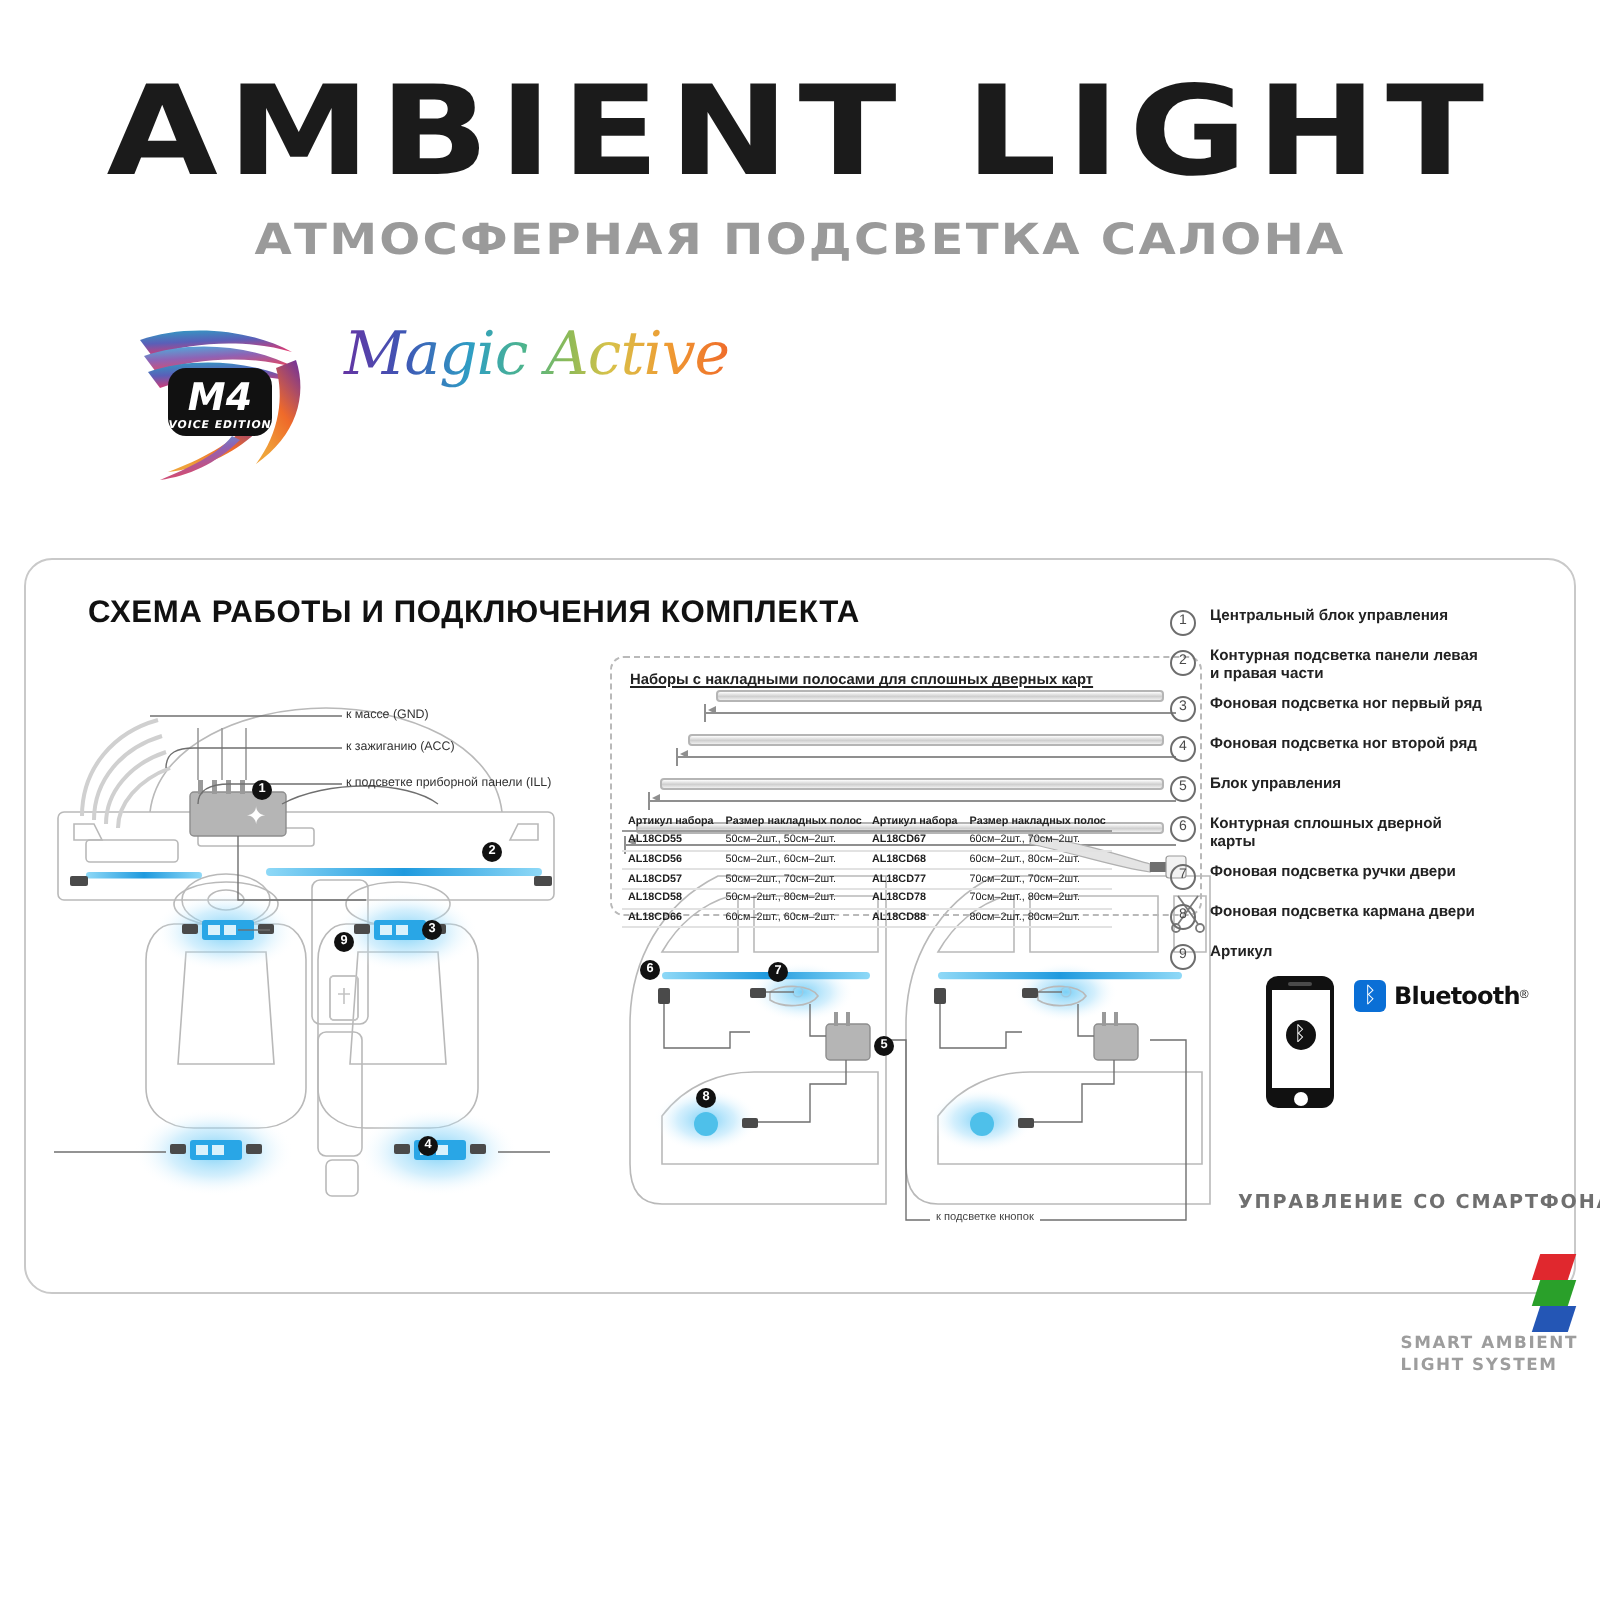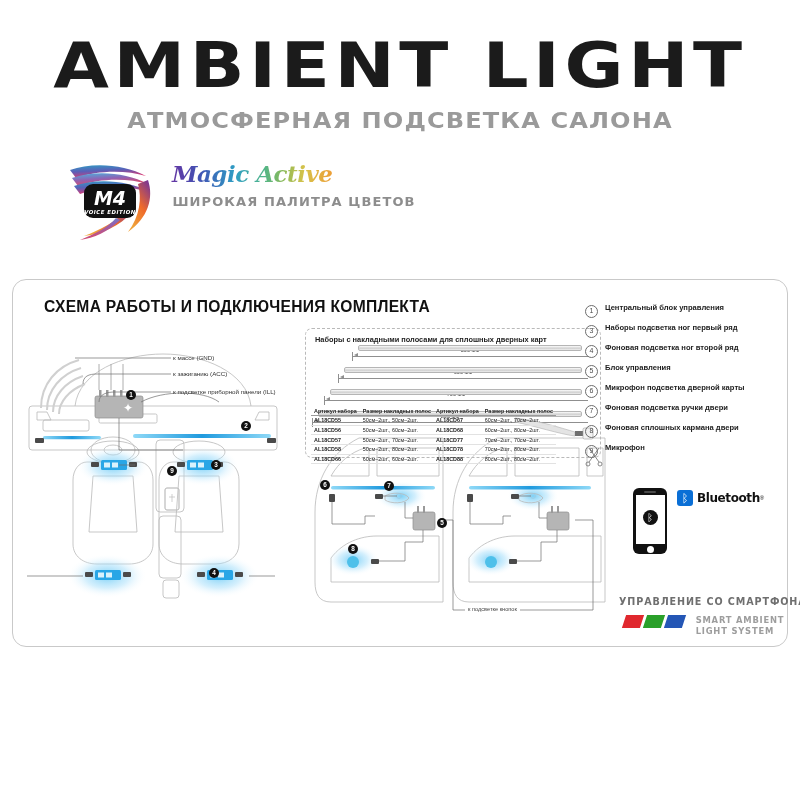--- a/index.html
+++ b/index.html
@@ -22,21 +22,21 @@
     letter-spacing:1.0px;transform:scaleX(1.12);transform-origin:center;
     font-family:"DejaVu Sans",sans-serif;
   }
 
   
   .brandrow{position:absolute;left:62px;top:152px;width:360px;height:96px;}
   .m4{position:absolute;left:0;top:2px;width:96px;height:90px;font-style:italic;}
   .m4 svg{display:block;}
   .magic{position:absolute;left:104px;top:8px;width:256px;}
   .magic-word{
-    font-size:23px;font-weight:bold;font-style:italic;
+    font-size:30px;font-weight:normal;font-style:italic;
     font-family:"DejaVu Serif",serif;letter-spacing:-0.5px;
     background:linear-gradient(90deg,#6b2fa0 0%,#3f56b5 14%,#2f9ec4 27%,#4fb58a 38%,#8cba58 46%,#d7c24a 54%,#ef9a33 66%,#ef6a2a 78%,#e8455e 90%,#e0386f 100%);
     -webkit-background-clip:text;background-clip:text;color:transparent;
     -webkit-text-fill-color:transparent;white-space:nowrap;padding-left:6px;
   }
   .magic-sub{
     margin-top:7px;font-size:13px;font-weight:bold;color:#8d8d8d;
     letter-spacing:1.1px;text-align:center;white-space:nowrap;
     font-family:"DejaVu Sans",sans-serif;
   }
@@ -84,33 +84,33 @@
     position:absolute;left:53px;top:28px;font-size:8.6px;font-weight:bold;color:#8a8a8a;
     letter-spacing:1.1px;line-height:11.5px;font-family:"DejaVu Sans",sans-serif;
   }
 
   
   .sp{position:absolute;left:606px;top:316px;width:170px;height:42px;}
   .sp-title{
     font-size:9.6px;font-weight:bold;color:#6f6f6f;letter-spacing:0.9px;
     text-align:center;white-space:nowrap;font-family:"DejaVu Sans",sans-serif;
   }
-  .sp-row{display:flex;align-items:flex-start;justify-content:center;margin-top:8px;}
+  .sp-row{display:flex;align-items:flex-end;justify-content:center;margin-top:20px;flex-direction:column;}
   .bar{width:18px;height:13px;margin-right:3px;transform:skewX(-18deg);}
   .sp-sub{
     margin-left:9px;font-size:8.4px;font-weight:bold;color:#9d9d9d;line-height:10.5px;
     letter-spacing:0.8px;font-family:"DejaVu Sans",sans-serif;
   }
 
   
   .stripbox{
     position:absolute;left:292px;top:48px;width:296px;height:130px;
     border:1px dashed #b9b9b9;border-radius:7px;box-sizing:border-box;
   }
-  .sb-title{position:absolute;left:9px;top:6px;font-size:7.4px;font-weight:bold;color:#222;}
+  .sb-title{position:absolute;left:9px;top:6px;font-size:7.4px;font-weight:bold;color:#222;text-decoration:underline;}
   .dimrow{position:absolute;height:11px;}
   .dimlabel{
     position:absolute;top:-4px;left:50%;transform:translateX(-50%);
     background:#fff;padding:0 4px;font-size:5.6px;color:#333;white-space:nowrap;
   }
   .dimline{position:absolute;top:5px;left:0;right:0;height:1px;background:#8f8f8f;}
   .dimcapL{position:absolute;left:0;top:1px;width:1px;height:9px;background:#8f8f8f;}
   .dimarrow{
     position:absolute;left:2px;top:2.3px;width:0;height:0;
     border-top:2.4px solid transparent;border-bottom:2.4px solid transparent;border-right:4px solid #8f8f8f;
@@ -170,21 +170,20 @@
         <path d="M70 58 C58 72 40 80 22 82 C38 76 54 68 64 56 Z" fill="url(#gswC)"></path>
         <path d="M58 66 C46 78 32 84 18 86 C32 80 46 74 54 64 Z" fill="url(#gswB)"></path>
         <rect x="22" y="30" width="52" height="34" rx="9" fill="#111111"></rect>
         <text x="48" y="51" text-anchor="middle" fill="#ffffff" font-size="19" font-weight="bold" font-family="DejaVu Sans, sans-serif">M4</text>
         <text x="48" y="60" text-anchor="middle" fill="#ffffff" font-size="5.4" font-weight="bold" letter-spacing="0.5" font-family="DejaVu Sans, sans-serif">VOICE EDITION</text>
       </svg>
     </div>
 
     <div class="magic">
       <div class="magic-word">Magic Active</div>
-      <div class="magic-sub">ШИРОКАЯ ПАЛИТРА ЦВЕТОВ</div>
     </div>
   </div>
 
   <div class="panel">
 
     <div class="panel-title">СХЕМА РАБОТЫ И ПОДКЛЮЧЕНИЯ КОМПЛЕКТА</div>
 
     <svg class="diag" viewBox="0 0 776 368">
       <defs>
         <radialGradient id="glow">
@@ -492,46 +491,50 @@
           </tr>
       </tbody>
     </table>
 
     <div class="legend">
       <div class="lg-item">
         <div class="lg-num">1</div>
         <div class="lg-txt">Центральный блок управления</div>
       </div>
       <div class="lg-item">
+        <div class="lg-num">2</div>
+        <div class="lg-txt">Контурная подсветка панели левая и правая части</div>
+      </div>
+      <div class="lg-item">
         <div class="lg-num">3</div>
-        <div class="lg-txt">Наборы подсветка ног первый ряд</div>
+        <div class="lg-txt">Фоновая подсветка ног первый ряд</div>
       </div>
       <div class="lg-item">
         <div class="lg-num">4</div>
         <div class="lg-txt">Фоновая подсветка ног второй ряд</div>
       </div>
       <div class="lg-item">
         <div class="lg-num">5</div>
         <div class="lg-txt">Блок управления</div>
       </div>
       <div class="lg-item">
         <div class="lg-num">6</div>
-        <div class="lg-txt">Микрофон подсветка дверной карты</div>
+        <div class="lg-txt">Контурная сплошных дверной карты</div>
       </div>
       <div class="lg-item">
         <div class="lg-num">7</div>
         <div class="lg-txt">Фоновая подсветка ручки двери</div>
       </div>
       <div class="lg-item">
         <div class="lg-num">8</div>
-        <div class="lg-txt">Фоновая сплошных кармана двери</div>
+        <div class="lg-txt">Фоновая подсветка кармана двери</div>
       </div>
       <div class="lg-item">
         <div class="lg-num">9</div>
-        <div class="lg-txt">Микрофон</div>
+        <div class="lg-txt">Артикул</div>
       </div>
     </div>
 
     <div class="bt">
       <div class="phone">
         <div class="phone-speaker"></div>
         <div class="phone-screen"></div>
         <div class="phone-bt">ᛒ</div>
         <div class="phone-home"></div>
       </div>

